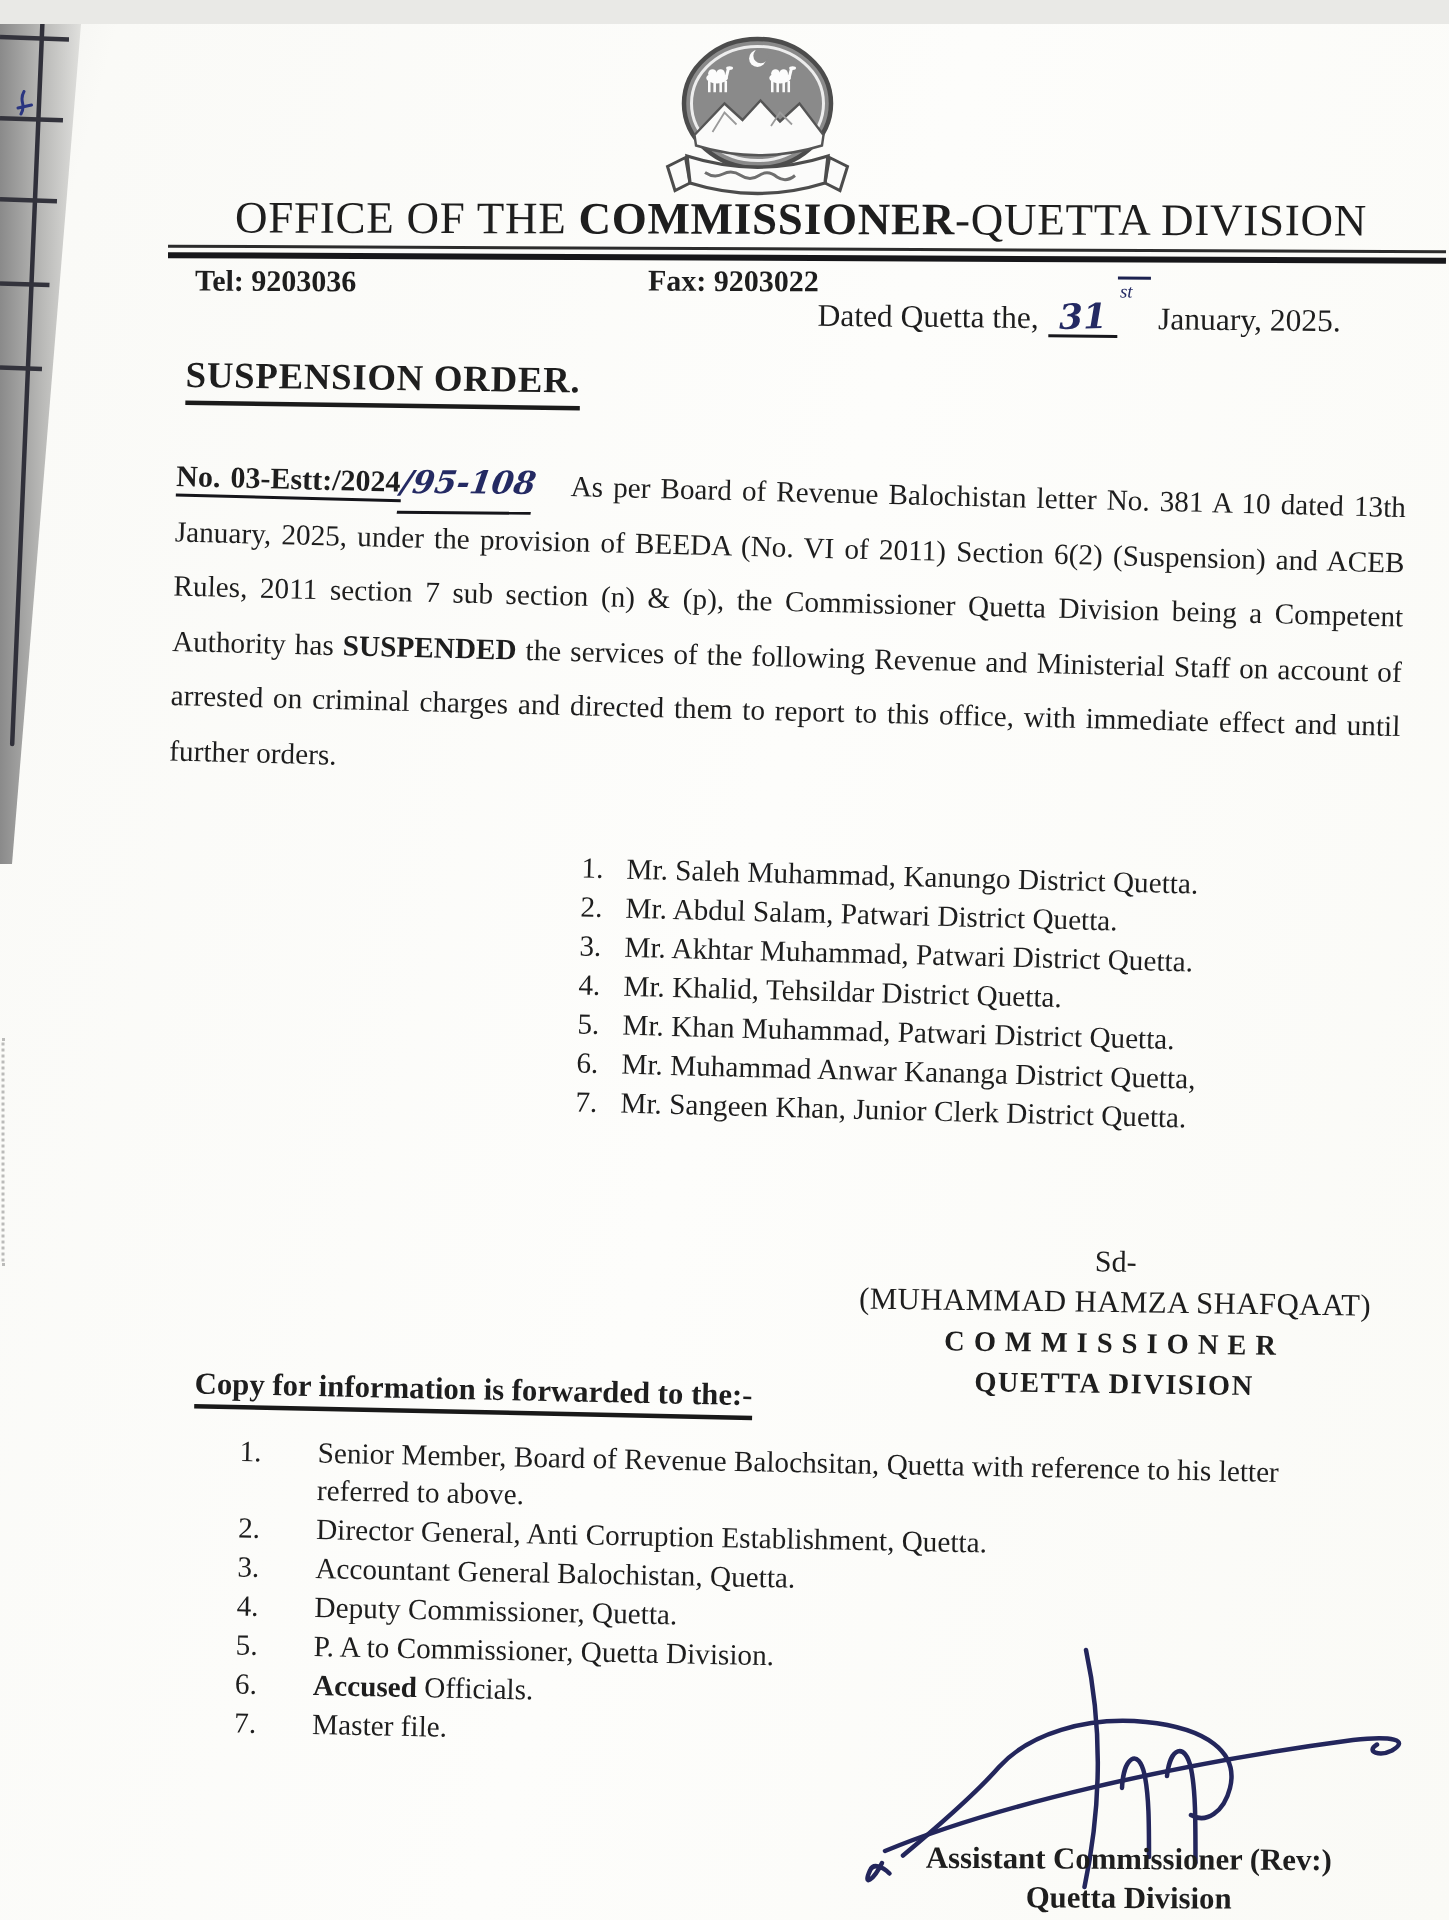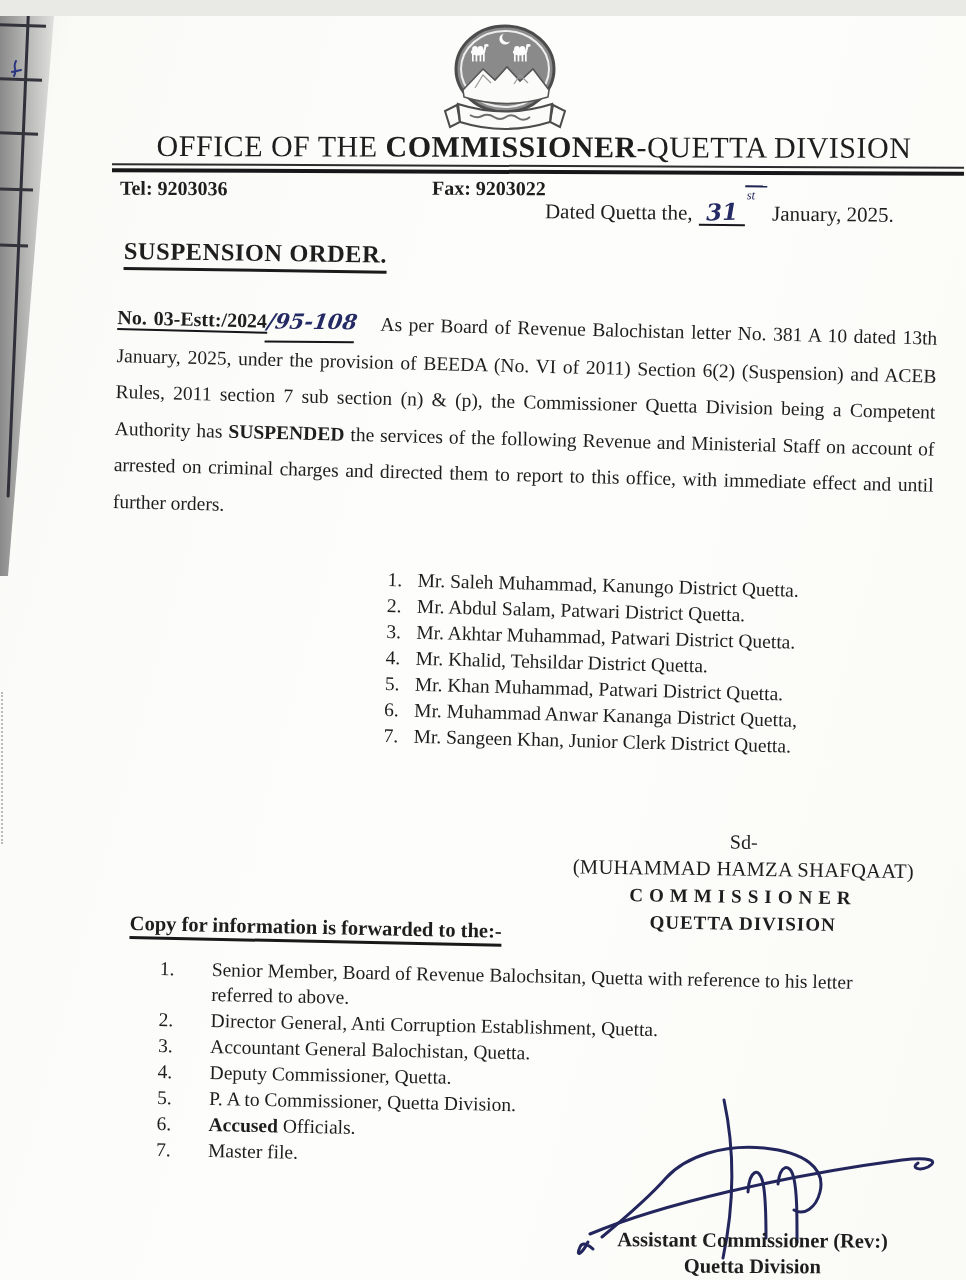--- a/index.html
+++ b/index.html
@@ -22,21 +22,21 @@
   .corner-mark{position:absolute;left:8px;top:44px;}
   
   .emblem{position:absolute;left:422px;top:6px;}
   .office-line{position:absolute;top:114px;left:118px;width:832px;text-align:center;
     font-size:30px;letter-spacing:.5px;white-space:nowrap;transform:rotate(.15deg);}
   .office-line .b{font-weight:bold;}
   .rules{position:absolute;top:149px;left:112px;width:852px;transform:rotate(.25deg);}
   .rules .r1{height:2px;background:#2c2c2c;}
   .rules .r2{height:4.5px;background:#17171a;margin-top:2.5px;}
   .telfax{position:absolute;top:161px;font-size:20px;font-weight:bold;transform:rotate(.3deg);}
-  .tel{left:120px;} .fax{left:432px;text-align:right;}
+  .tel{left:130px;} .fax{left:432px;text-align:right;}
   .dateline{position:absolute;top:184px;left:545px;font-size:21px;transform:rotate(.6deg);white-space:nowrap;}
   .day-slot{display:inline-block;min-width:42px;border-bottom:2.5px solid #17171c;text-align:center;
     margin:0 2px 0 6px;line-height:1;padding:0 2px;}
   .hand{font-family:"DejaVu Serif",serif;font-style:italic;color:#242a63;}
   .day{font-size:23px;display:inline-block;transform:rotate(-2deg);font-weight:bold;}
   .ord{position:relative;top:-13px;font-size:12.5px;color:#242a63;font-style:italic;
     border-top:2.2px solid #1d2250;padding:1px 12px 0 2px;margin-left:-2px;}
   
   .order-title{position:absolute;top:221px;left:124px;font-size:24.5px;font-weight:bold;letter-spacing:.5px;
     border-bottom:3.5px solid #1b1b1b;padding-bottom:2px;transform:rotate(.8deg);transform-origin:0 0;}

